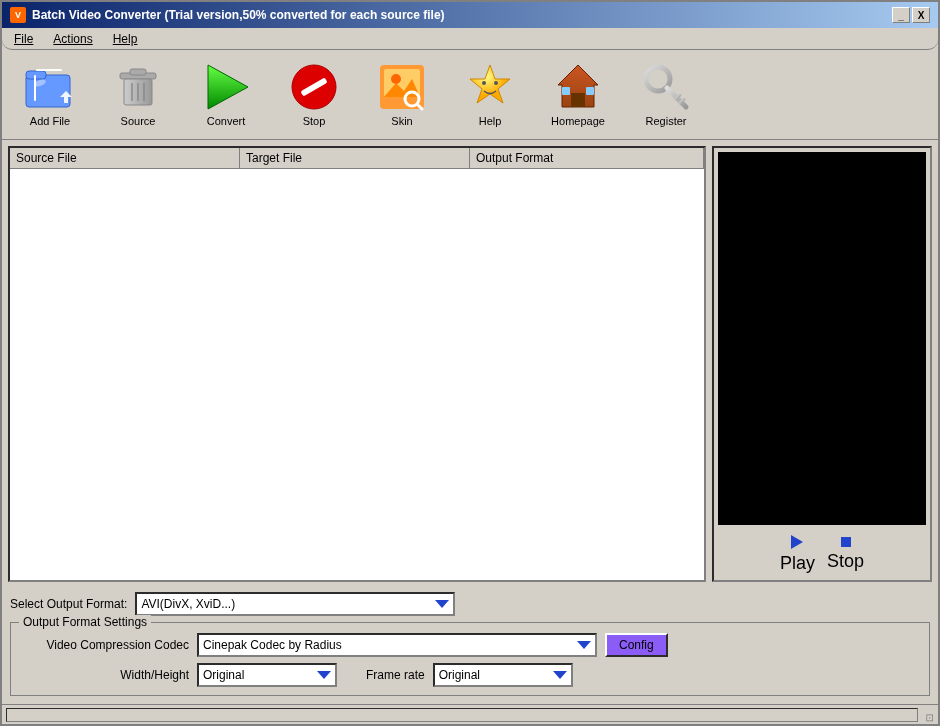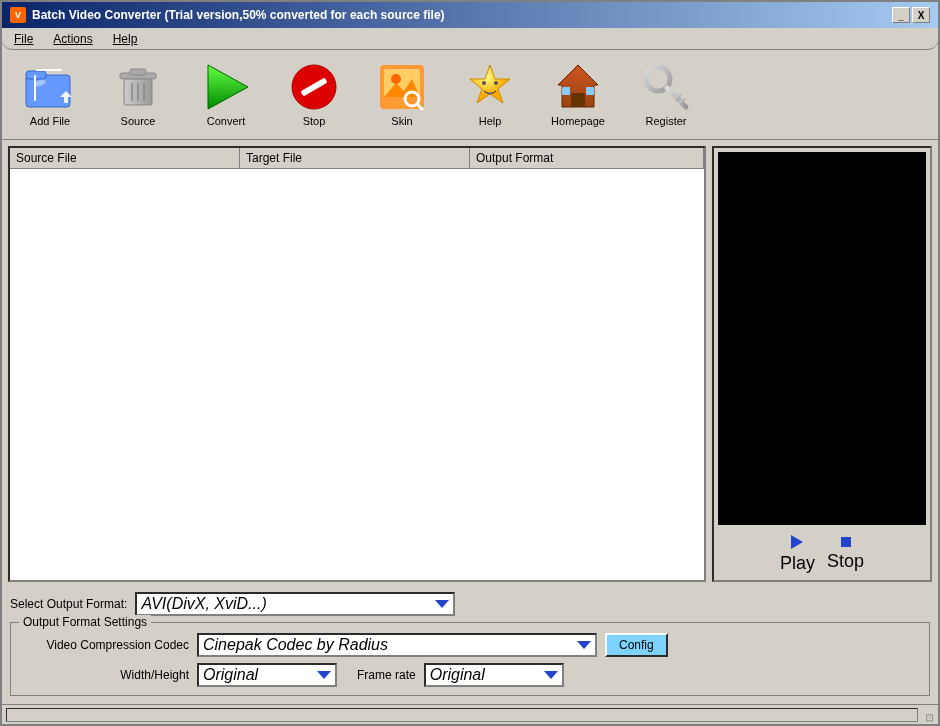--- a/index.html
+++ b/index.html
@@ -213,22 +213,21 @@
       background: white;
       border: 2px inset #808080;
       display: flex;
       align-items: center;
       justify-content: space-between;
       padding: 0 4px;
       cursor: pointer;
       min-width: 0;
     }
     .select-box-text {
-      font-size: 16px;
-      font-style: italic;
+      font-size: 12px;
     }
     .select-arrow {
       width: 0;
       height: 0;
       border-top: 8px solid #2244cc;
       border-left: 7px solid transparent;
       border-right: 7px solid transparent;
       flex-shrink: 0;
       margin-left: 4px;
     }
@@ -259,21 +258,21 @@
       width: 170px;
       text-align: right;
     }
     .codec-select {
       flex: 1;
       max-width: 400px;
     }
     .config-btn {
       height: 24px;
       padding: 0 12px;
-      background: #7dd3fc;
+      background: #8b5cf6;
       border: 2px outset #ffffff;
       border-right-color: #808080;
       border-bottom-color: #808080;
       cursor: pointer;
       font-size: 12px;
     }
     .width-height-select { width: 140px; }
     .frame-rate-select { width: 140px; }
     .status-bar {
       height: 20px;
@@ -521,21 +520,21 @@
         <button class="config-btn">Config</button>
       </div>
 
 
       <div class="settings-row">
         <span class="settings-label">Width/Height</span>
         <div class="select-box width-height-select">
           <span class="select-box-text">Original</span>
           <div class="select-arrow"></div>
         </div>
-        <span class="settings-label" style="width:auto;margin-left:12px;">Frame rate</span>
+        <span class="settings-label" style="width:auto;margin-left:21px;">Frame rate</span>
         <div class="select-box frame-rate-select">
           <span class="select-box-text">Original</span>
           <div class="select-arrow"></div>
         </div>
       </div>
     </div>
   </div>
 
   <div class="status-bar">
     <div class="status-panel">

